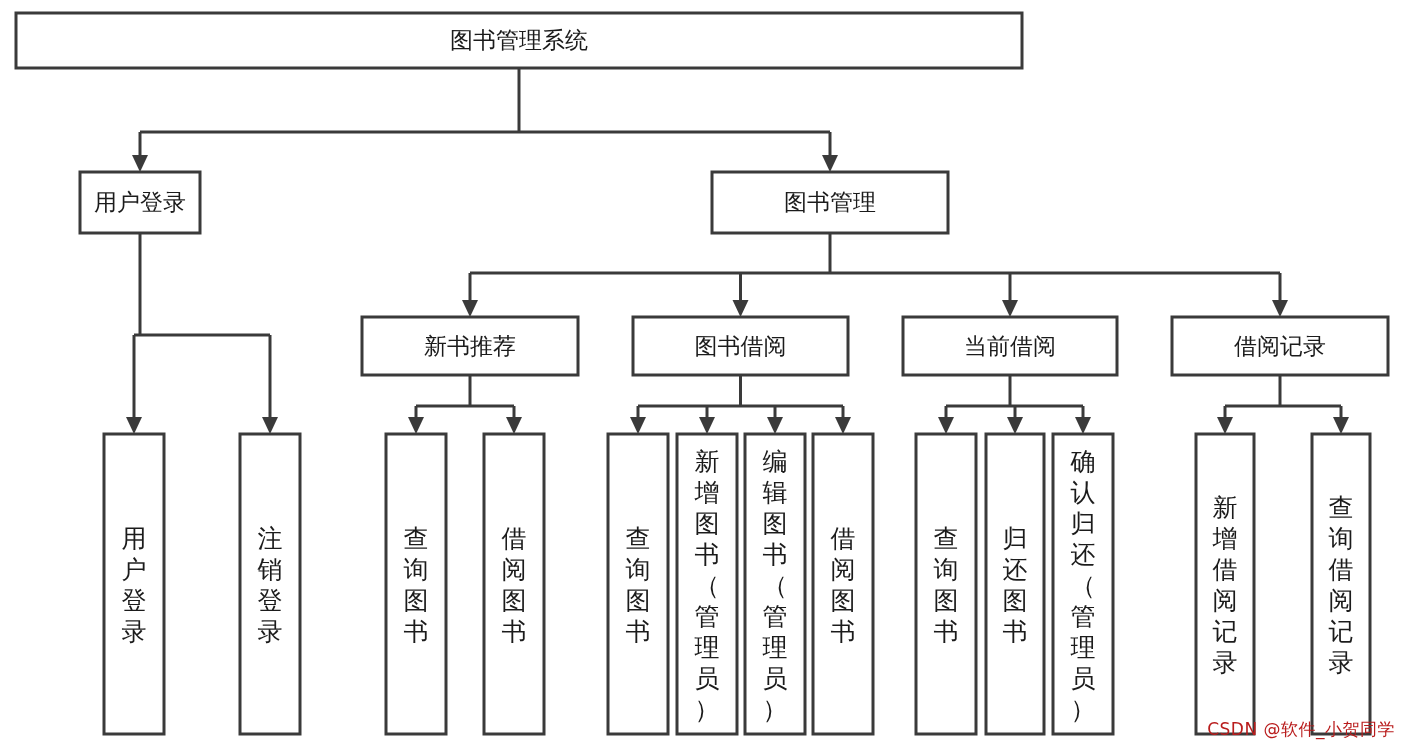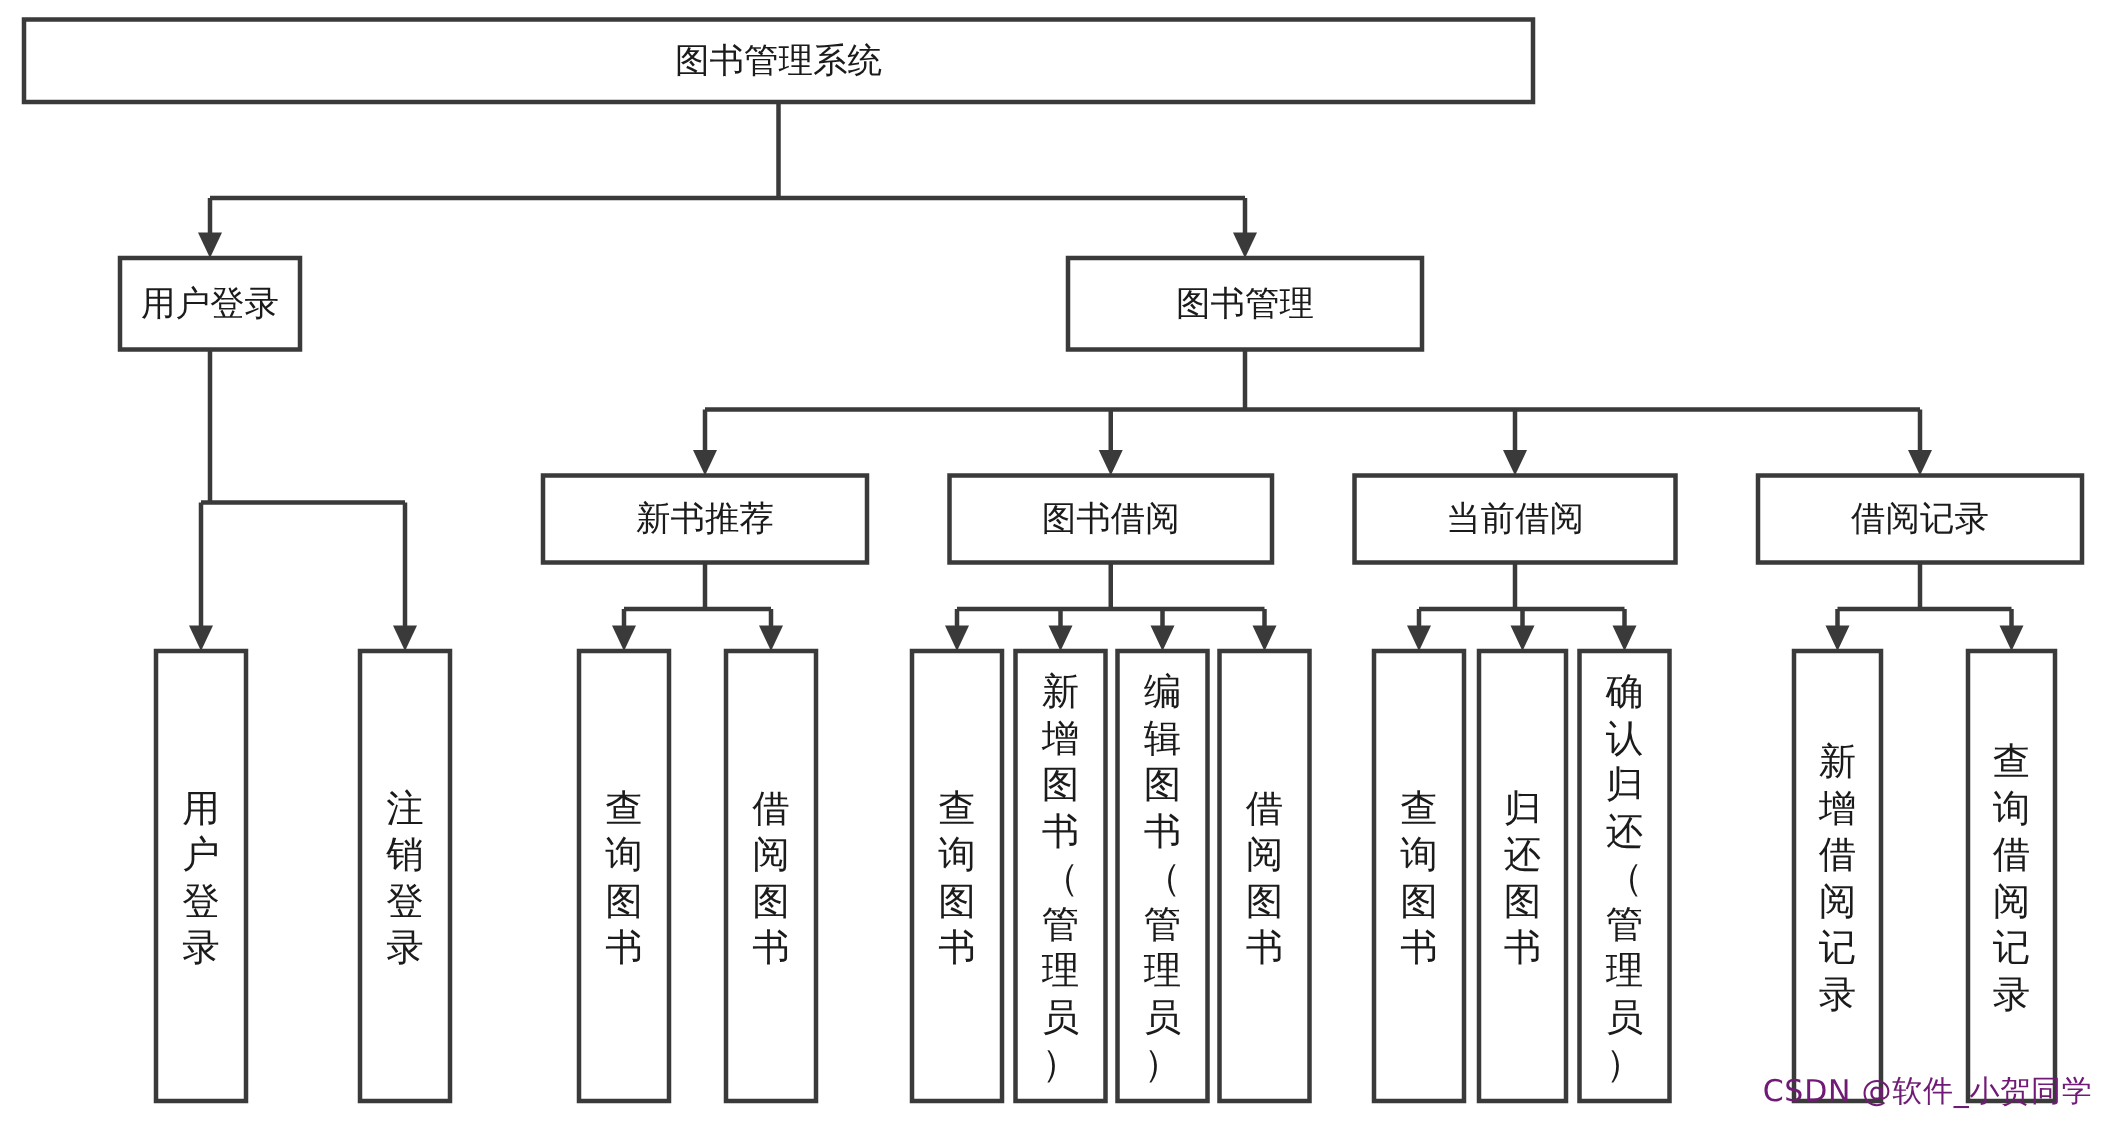--- a/index.html
+++ b/index.html
@@ -53,22 +53,22 @@
     fill: #1b1b1b;
     font-family: "DejaVu Sans", "Liberation Sans", sans-serif;
     font-size: 25px;
     text-anchor: middle;
   }
   .watermark-text {
     position: absolute;
     right: 10px;
     bottom: 6px;
     font-family: "DejaVu Sans", "Liberation Sans", sans-serif;
-    font-size: 20px;
-    color: #701a75;
+    font-size: 17px;
+    color: #b91c1c;
     white-space: nowrap;
     letter-spacing: 0.5px;
     user-select: none;
   }
 </style>
 </head>
 <body>
 
 <div id="diagram-root">
   <svg id="tree-svg" viewBox="0 0 1405 747" xmlns="http://www.w3.org/2000/svg">

